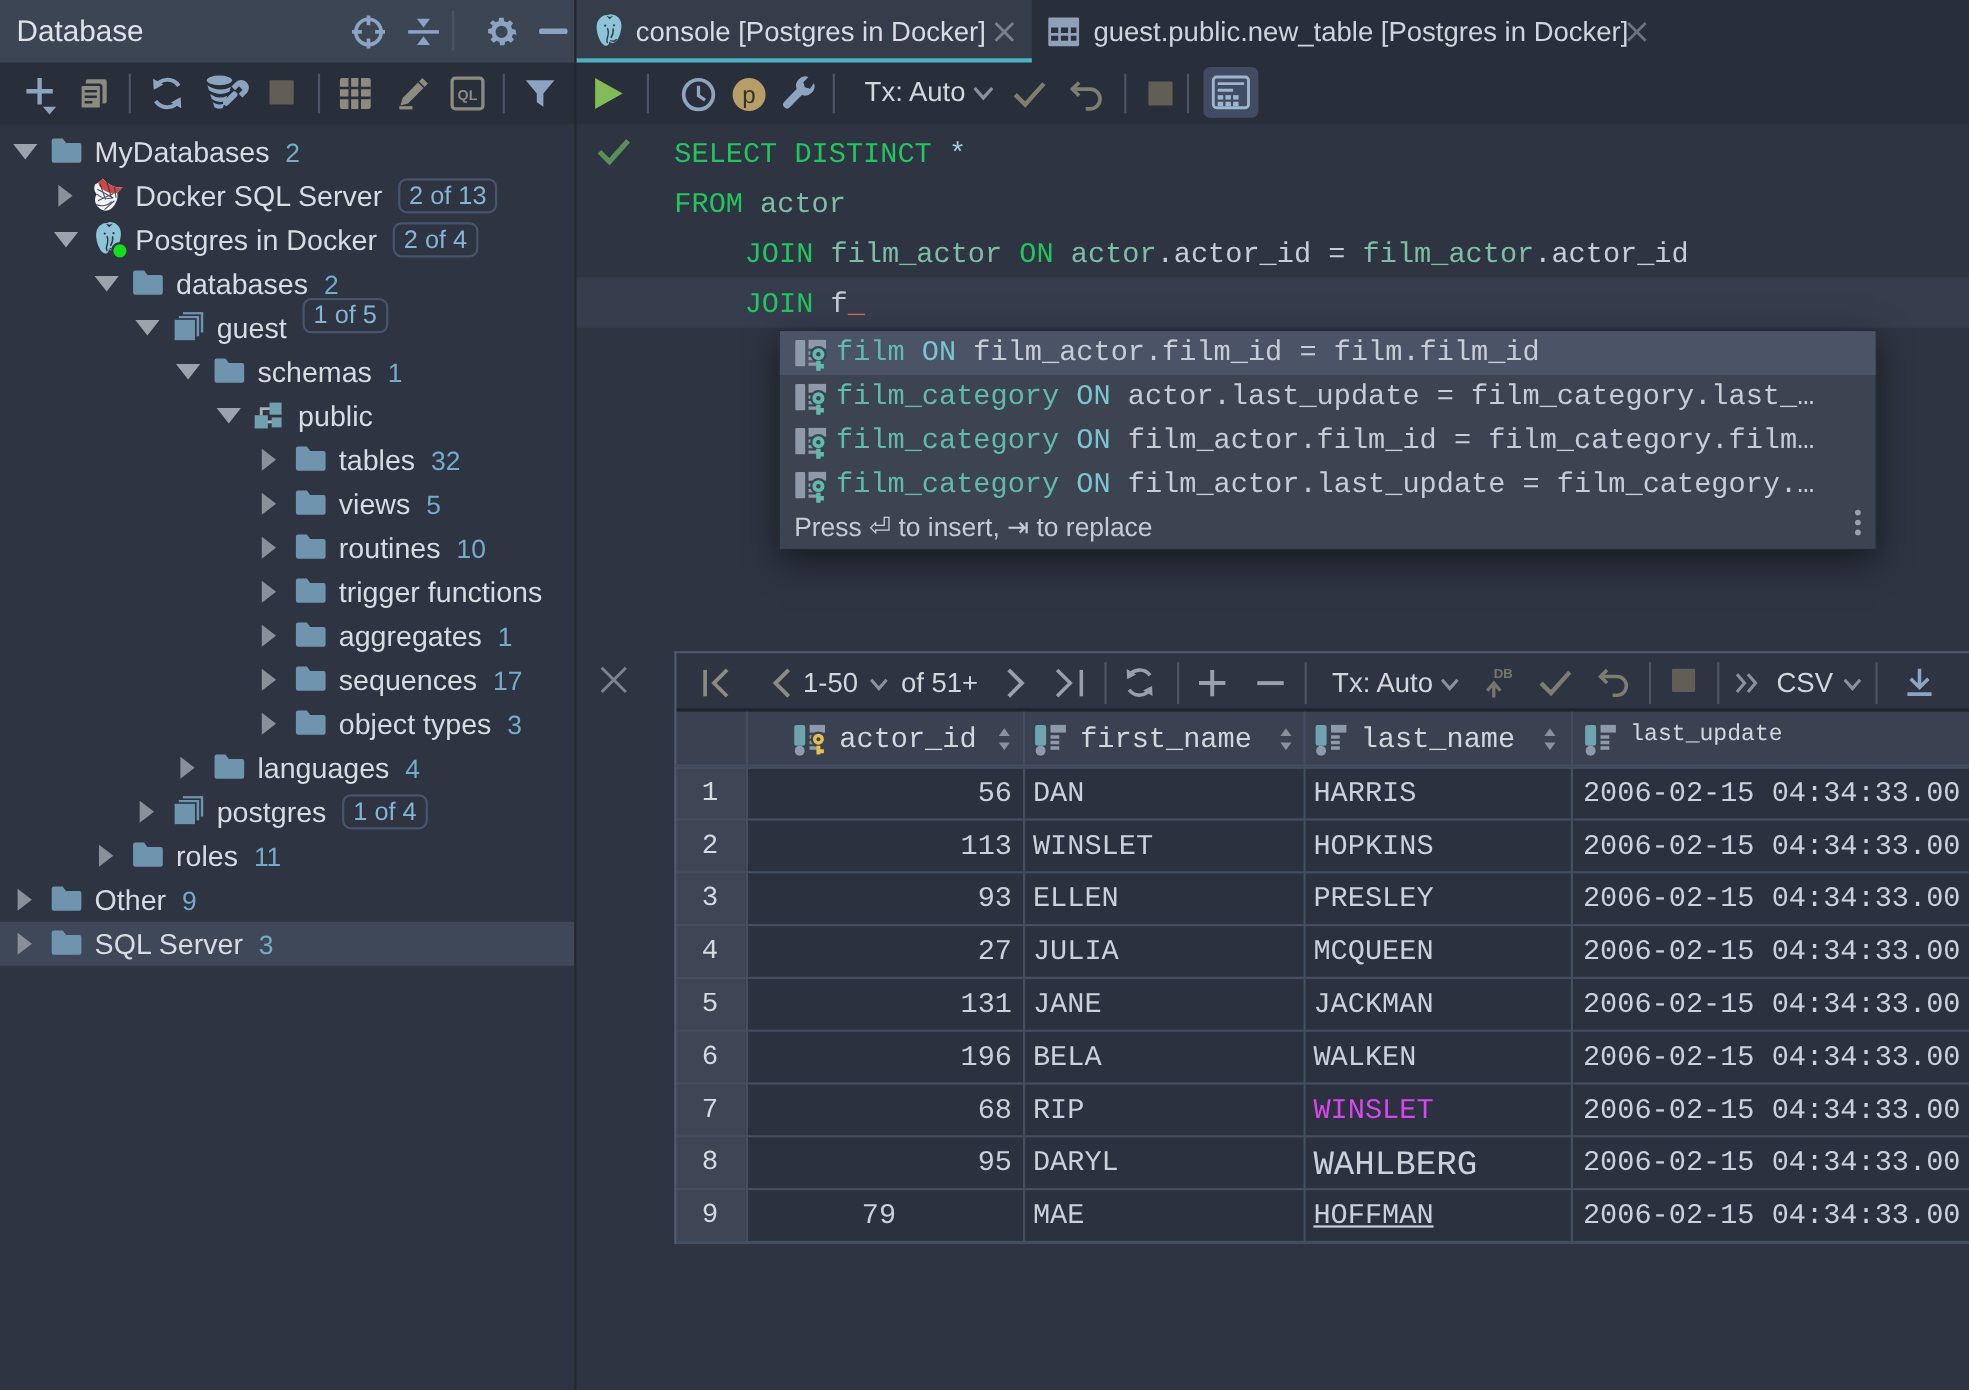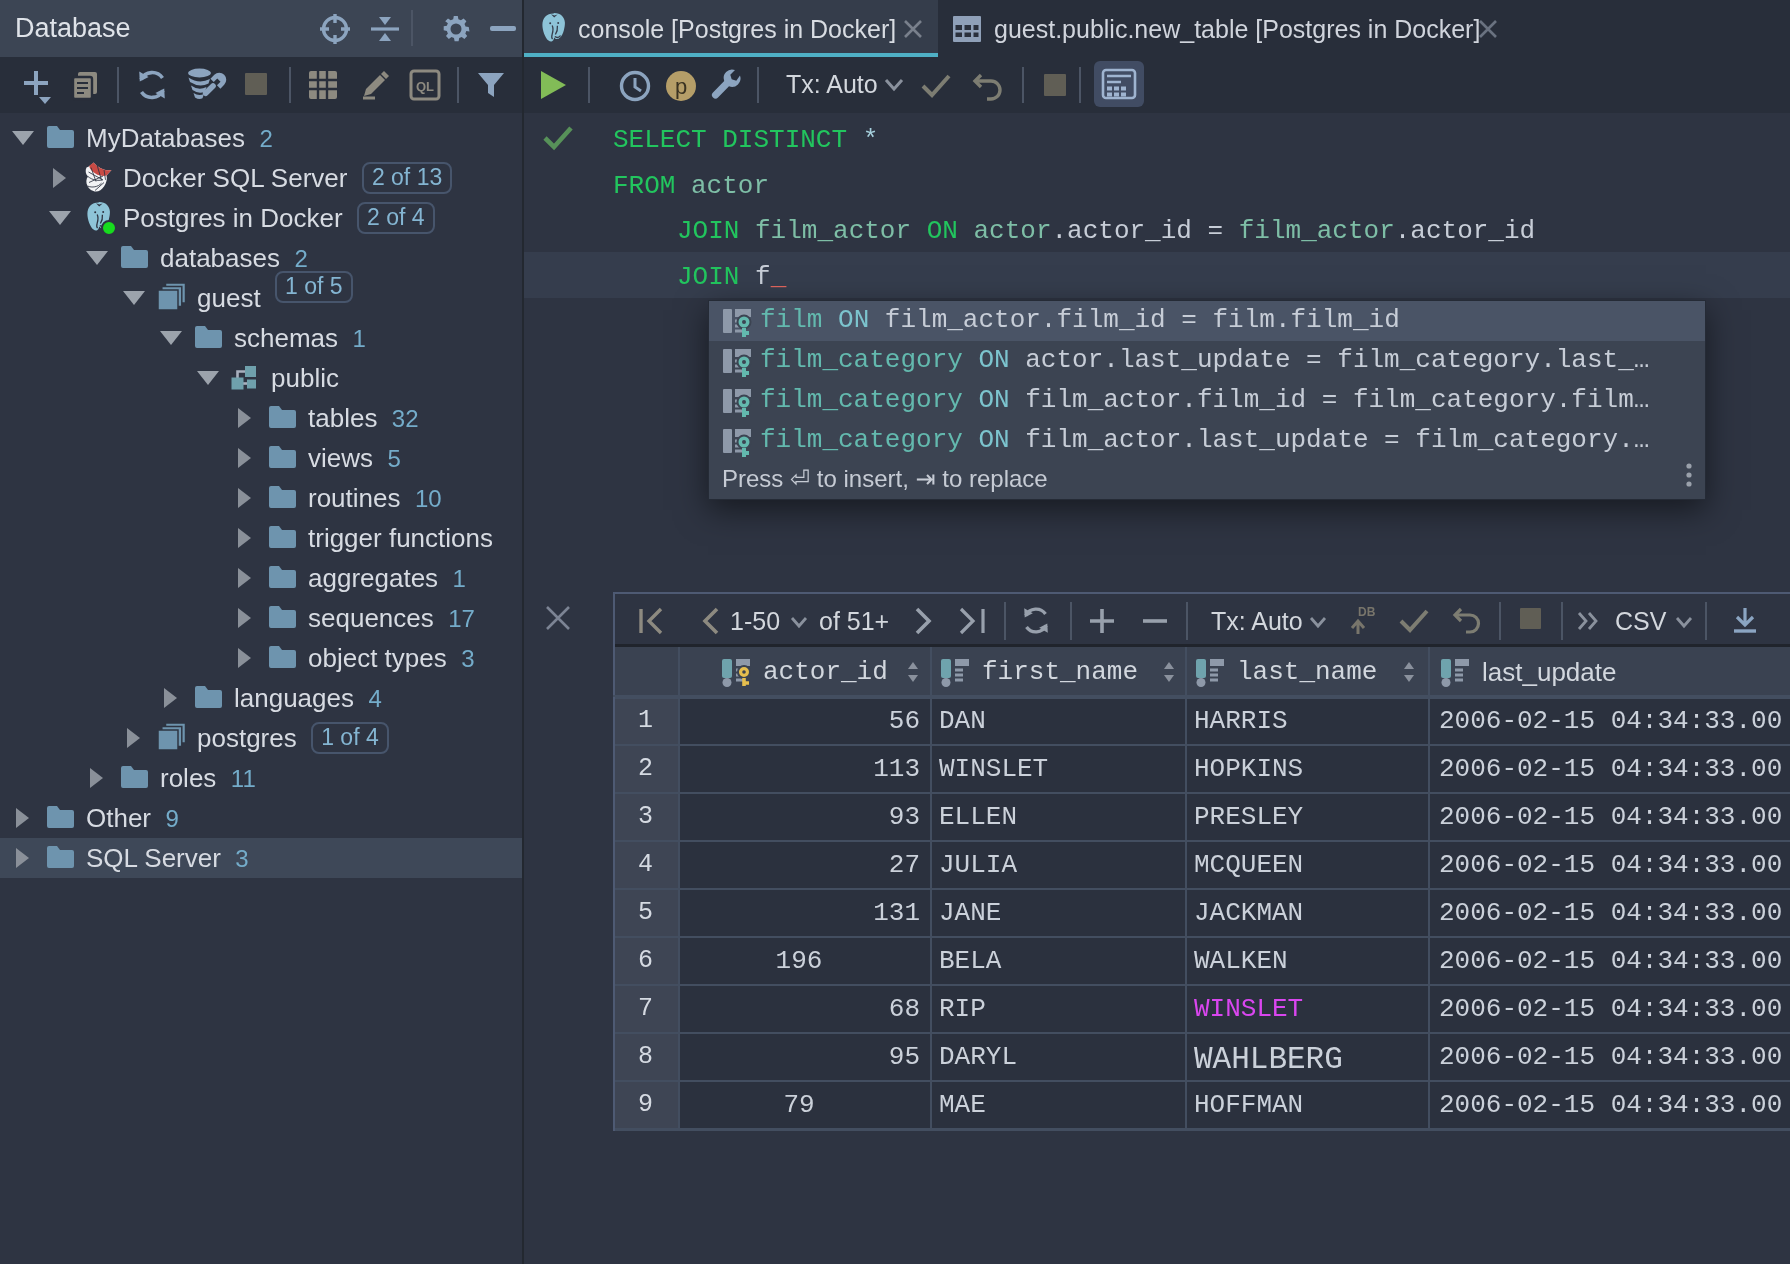--- a/index.html
+++ b/index.html
@@ -522,21 +522,21 @@
 <svg class="abs" style="left:1402px;top:661px" width="14" height="22" viewBox="0 0 14 22">
     <path d="M7 1l5 7H2z" fill="#8A919D"></path>
     <path d="M7 21l5-7H2z" fill="#8A919D"></path>
   </svg>
 <svg class="abs" style="left:1440px;top:657px" width="30" height="30" viewBox="0 0 30 30">
     <rect x="1" y="2" width="10" height="19" rx="2" fill="#6FA3AD"></rect>
     <circle cx="6" cy="25.5" r="4.5" fill="#8E99A9"></circle>
     <rect x="15" y="2" width="14" height="7" fill="#8E99A9"></rect>
     <path d="M15 13h8M15 18h8M15 23h8" stroke="#8E99A9" stroke-width="3"></path>
   </svg>
-<div class="abs" style="left:1482px;top:657px;font-size:26px;color:#D2D7DE;white-space:pre;font-family:Liberation Sans, sans-serif;">last_update</div>
+<div class="abs" style="left:1482px;top:657px;font-size:21px;color:#D2D7DE;white-space:pre;font-family:Liberation Mono, monospace;">last_update</div>
 <div class="abs" style="left:678px;top:697px;width:1112px;height:432px;background:#2B313E;"></div>
 <div class="abs" style="left:613px;top:697px;width:65px;height:48px;background:#3E4554;"></div>
 <div class="abs" style="left:613px;top:706px;font-size:25px;color:#D5DAE2;white-space:pre;font-family:'Liberation Mono',monospace;width:65px;text-align:center;">1</div>
 <div class="cell" style="left:678px;top:706px;width:242px;text-align:right">56</div>
 <div class="abs" style="left:939px;top:706px;font-size:26px;color:#CBD1DA;white-space:pre;font-family:'Liberation Mono',monospace;">DAN</div>
 <div class="abs" style="left:1194px;top:706px;font-size:26px;color:#CBD1DA;white-space:pre;font-family:'Liberation Mono',monospace;">HARRIS</div>
 <div class="abs" style="left:1439px;top:706px;font-size:26px;color:#CBD1DA;white-space:pre;font-family:'Liberation Mono',monospace;">2006-02-15 04:34:33.00</div>
 <div class="abs" style="left:613px;top:745px;width:65px;height:48px;background:#3E4554;"></div>
 <div class="abs" style="left:613px;top:754px;font-size:25px;color:#D5DAE2;white-space:pre;font-family:'Liberation Mono',monospace;width:65px;text-align:center;">2</div>
 <div class="cell" style="left:678px;top:754px;width:242px;text-align:right">113</div>
@@ -556,41 +556,41 @@
 <div class="abs" style="left:1194px;top:850px;font-size:26px;color:#CBD1DA;white-space:pre;font-family:'Liberation Mono',monospace;">MCQUEEN</div>
 <div class="abs" style="left:1439px;top:850px;font-size:26px;color:#CBD1DA;white-space:pre;font-family:'Liberation Mono',monospace;">2006-02-15 04:34:33.00</div>
 <div class="abs" style="left:613px;top:889px;width:65px;height:48px;background:#3E4554;"></div>
 <div class="abs" style="left:613px;top:898px;font-size:25px;color:#D5DAE2;white-space:pre;font-family:'Liberation Mono',monospace;width:65px;text-align:center;">5</div>
 <div class="cell" style="left:678px;top:898px;width:242px;text-align:right">131</div>
 <div class="abs" style="left:939px;top:898px;font-size:26px;color:#CBD1DA;white-space:pre;font-family:'Liberation Mono',monospace;">JANE</div>
 <div class="abs" style="left:1194px;top:898px;font-size:26px;color:#CBD1DA;white-space:pre;font-family:'Liberation Mono',monospace;">JACKMAN</div>
 <div class="abs" style="left:1439px;top:898px;font-size:26px;color:#CBD1DA;white-space:pre;font-family:'Liberation Mono',monospace;">2006-02-15 04:34:33.00</div>
 <div class="abs" style="left:613px;top:937px;width:65px;height:48px;background:#3E4554;"></div>
 <div class="abs" style="left:613px;top:946px;font-size:25px;color:#D5DAE2;white-space:pre;font-family:'Liberation Mono',monospace;width:65px;text-align:center;">6</div>
-<div class="cell" style="left:678px;top:946px;width:242px;text-align:center">196</div>
+<div class="cell" style="left:678px;top:946px;width:242px;text-align:right">196</div>
 <div class="abs" style="left:939px;top:946px;font-size:26px;color:#CBD1DA;white-space:pre;font-family:'Liberation Mono',monospace;">BELA</div>
 <div class="abs" style="left:1194px;top:946px;font-size:26px;color:#CBD1DA;white-space:pre;font-family:'Liberation Mono',monospace;">WALKEN</div>
 <div class="abs" style="left:1439px;top:946px;font-size:26px;color:#CBD1DA;white-space:pre;font-family:'Liberation Mono',monospace;">2006-02-15 04:34:33.00</div>
 <div class="abs" style="left:613px;top:985px;width:65px;height:48px;background:#3E4554;"></div>
 <div class="abs" style="left:613px;top:994px;font-size:25px;color:#D5DAE2;white-space:pre;font-family:'Liberation Mono',monospace;width:65px;text-align:center;">7</div>
 <div class="cell" style="left:678px;top:994px;width:242px;text-align:right">68</div>
 <div class="abs" style="left:939px;top:994px;font-size:26px;color:#CBD1DA;white-space:pre;font-family:'Liberation Mono',monospace;">RIP</div>
 <div class="abs" style="left:1194px;top:994px;font-size:26px;color:#d946ef;white-space:pre;font-family:'Liberation Mono',monospace;">WINSLET</div>
 <div class="abs" style="left:1439px;top:994px;font-size:26px;color:#CBD1DA;white-space:pre;font-family:'Liberation Mono',monospace;">2006-02-15 04:34:33.00</div>
 <div class="abs" style="left:613px;top:1033px;width:65px;height:48px;background:#3E4554;"></div>
 <div class="abs" style="left:613px;top:1042px;font-size:25px;color:#D5DAE2;white-space:pre;font-family:'Liberation Mono',monospace;width:65px;text-align:center;">8</div>
 <div class="cell" style="left:678px;top:1042px;width:242px;text-align:right">95</div>
 <div class="abs" style="left:939px;top:1042px;font-size:26px;color:#CBD1DA;white-space:pre;font-family:'Liberation Mono',monospace;">DARYL</div>
 <div class="abs" style="left:1194px;top:1042px;font-size:31px;color:#CBD1DA;white-space:pre;font-family:'Liberation Mono',monospace;">WAHLBERG</div>
 <div class="abs" style="left:1439px;top:1042px;font-size:26px;color:#CBD1DA;white-space:pre;font-family:'Liberation Mono',monospace;">2006-02-15 04:34:33.00</div>
 <div class="abs" style="left:613px;top:1081px;width:65px;height:48px;background:#3E4554;"></div>
 <div class="abs" style="left:613px;top:1090px;font-size:25px;color:#D5DAE2;white-space:pre;font-family:'Liberation Mono',monospace;width:65px;text-align:center;">9</div>
 <div class="cell" style="left:678px;top:1090px;width:242px;text-align:center">79</div>
 <div class="abs" style="left:939px;top:1090px;font-size:26px;color:#CBD1DA;white-space:pre;font-family:'Liberation Mono',monospace;">MAE</div>
-<div class="abs" style="left:1194px;top:1090px;font-size:26px;color:#CBD1DA;white-space:pre;font-family:'Liberation Mono',monospace;">HOFFMAN</div>
+<div class="abs" style="left:1194px;top:1090px;font-size:26px;color:#CBD1DA;white-space:pre;font-family:'Liberation Mono',monospace;text-decoration:underline;">HOFFMAN</div>
 <div class="abs" style="left:1439px;top:1090px;font-size:26px;color:#CBD1DA;white-space:pre;font-family:'Liberation Mono',monospace;">2006-02-15 04:34:33.00</div>
 <div class="abs" style="left:613px;top:697px;width:1177px;height:2px;background:#434E60;"></div>
 <div class="abs" style="left:613px;top:744px;width:1177px;height:2px;background:#434E60;"></div>
 <div class="abs" style="left:613px;top:792px;width:1177px;height:2px;background:#434E60;"></div>
 <div class="abs" style="left:613px;top:840px;width:1177px;height:2px;background:#434E60;"></div>
 <div class="abs" style="left:613px;top:888px;width:1177px;height:2px;background:#434E60;"></div>
 <div class="abs" style="left:613px;top:936px;width:1177px;height:2px;background:#434E60;"></div>
 <div class="abs" style="left:613px;top:984px;width:1177px;height:2px;background:#434E60;"></div>
 <div class="abs" style="left:613px;top:1032px;width:1177px;height:2px;background:#434E60;"></div>
 <div class="abs" style="left:613px;top:1080px;width:1177px;height:2px;background:#434E60;"></div>

